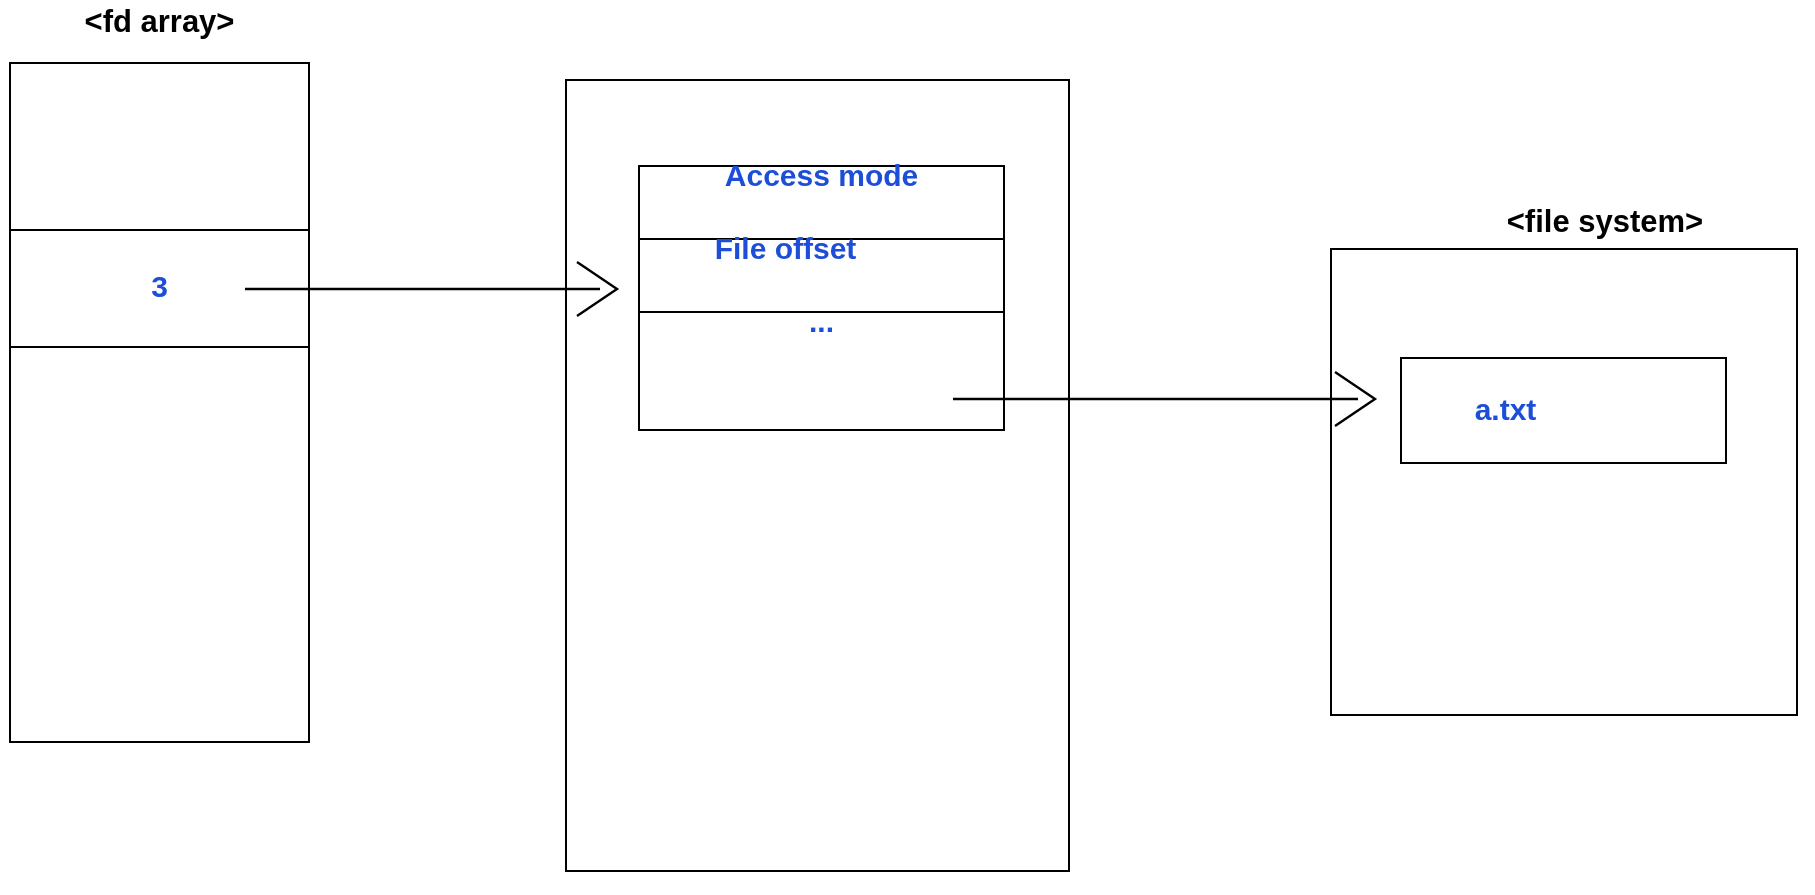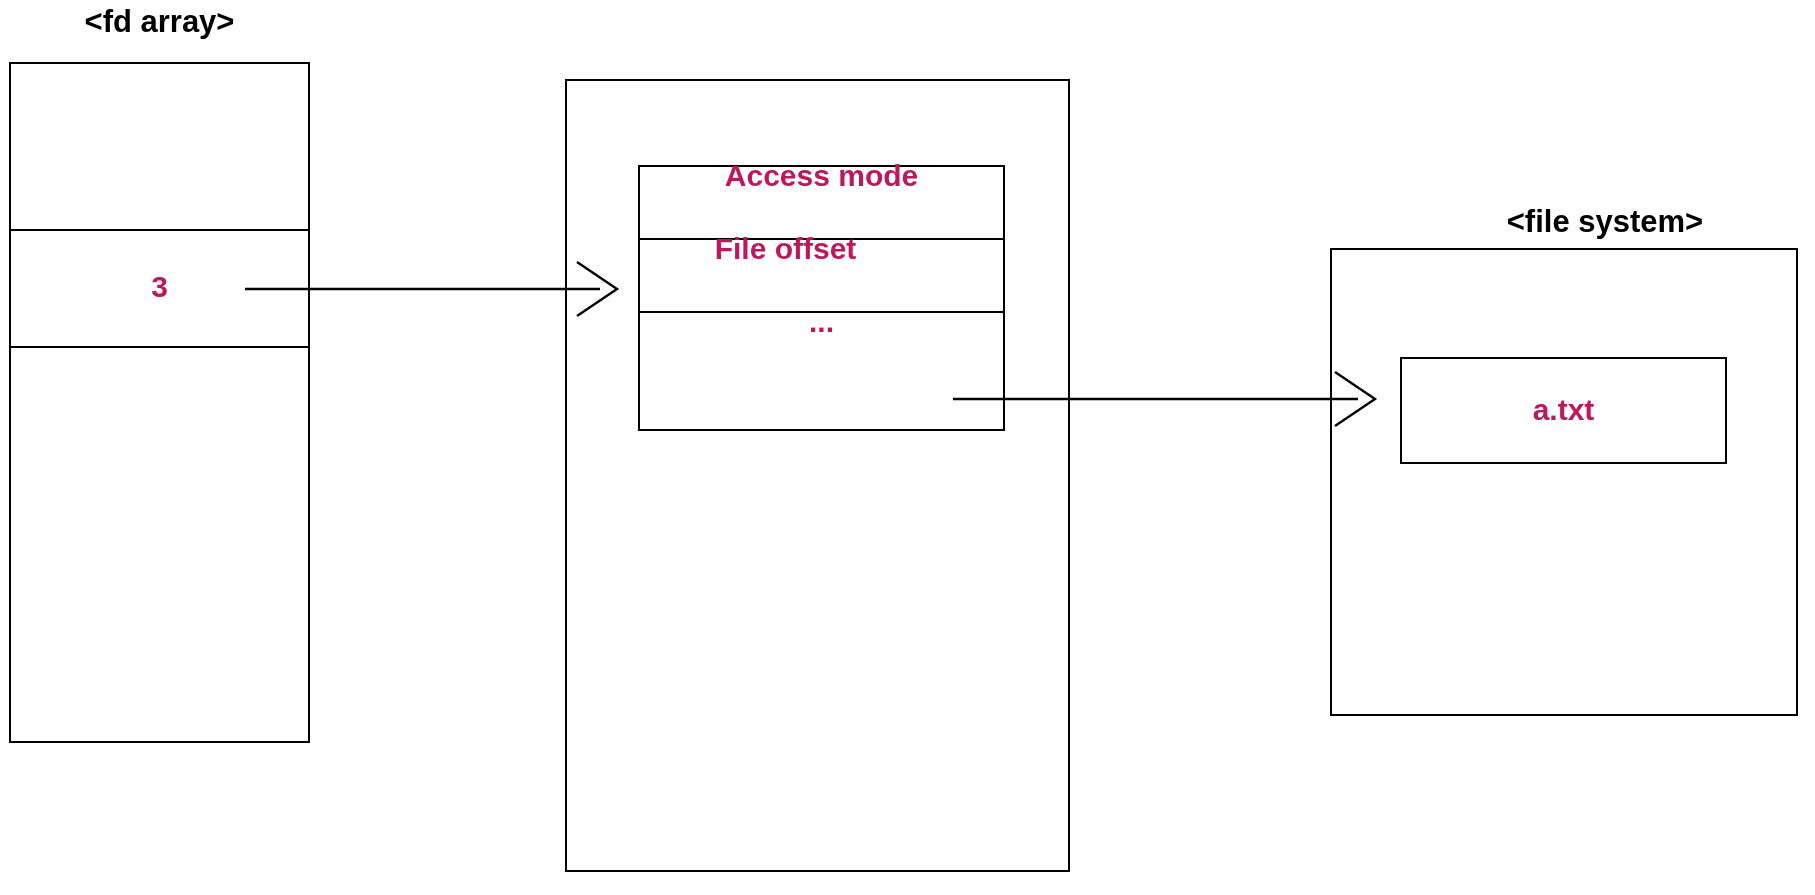--- a/index.html
+++ b/index.html
@@ -35,21 +35,21 @@
   }
   .hline {
     position: absolute;
     height: 0;
     border-top: 2px solid #000000;
   }
   .cell-text {
     position: absolute;
     font-size: 30px;
     line-height: 1;
-    color: #be185d;
+    color: #1d4ed8;
     text-align: center;
     white-space: nowrap;
   }
   .arrow-svg {
     position: absolute;
     overflow: visible;
   }
   .arrow-svg line, .arrow-svg polyline {
     stroke: #000000;
     stroke-width: 2.4;
@@ -70,21 +70,21 @@
   #entry-divider-1  { left: 638px; top: 238px; width: 367px; }
   #entry-divider-2  { left: 638px; top: 311px; width: 367px; }
   #entry-row-0      { left: 638px; top: 161px; width: 367px; }
   #entry-row-1      { left: 638px; top: 234px; width: 295px; }
   #entry-row-2      { left: 638px; top: 307px; width: 367px; }
 
   
   #file-system-label { left: 1455px; top: 206px; width: 300px; }
   #file-system-box   { left: 1330px; top: 248px; width: 468px; height: 468px; }
   #file-node-box     { left: 1400px; top: 357px; width: 327px; height: 107px; }
-  #file-node-text    { left: 1400px; top: 395px; width: 327px; }
+  #file-node-text    { left: 1342px; top: 395px; width: 327px; }
 
   
   #arrow-fd-to-filetable { left: 245px; top: 258px; width: 380px; height: 64px; }
   #arrow-filetable-to-fs { left: 953px; top: 368px; width: 430px; height: 64px; }
 </style>
 </head>
 <body>
 
 <div id="canvas">
 

